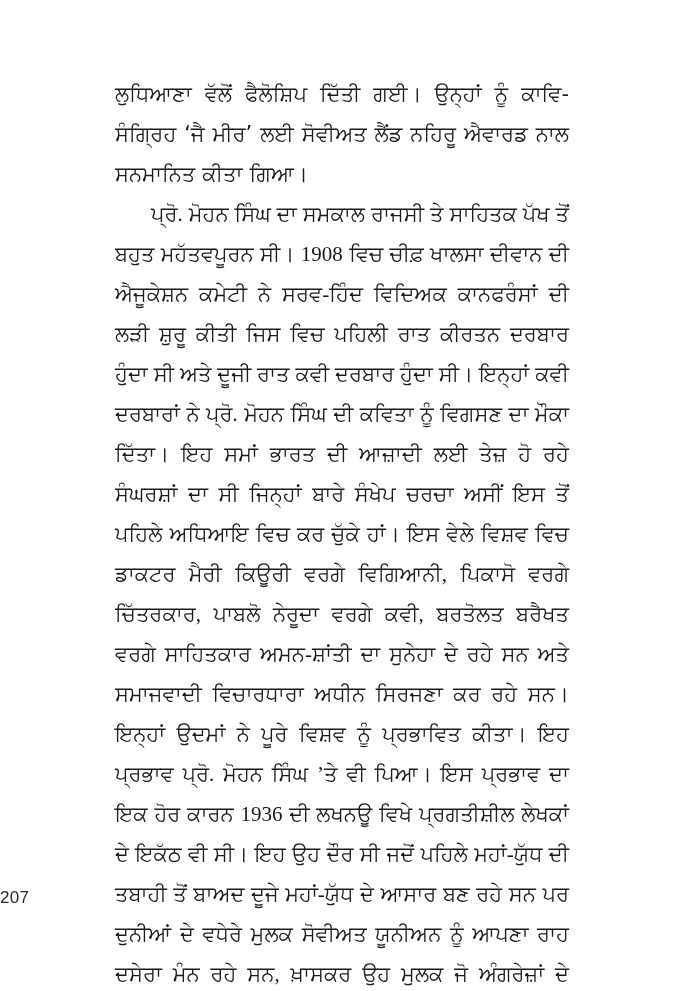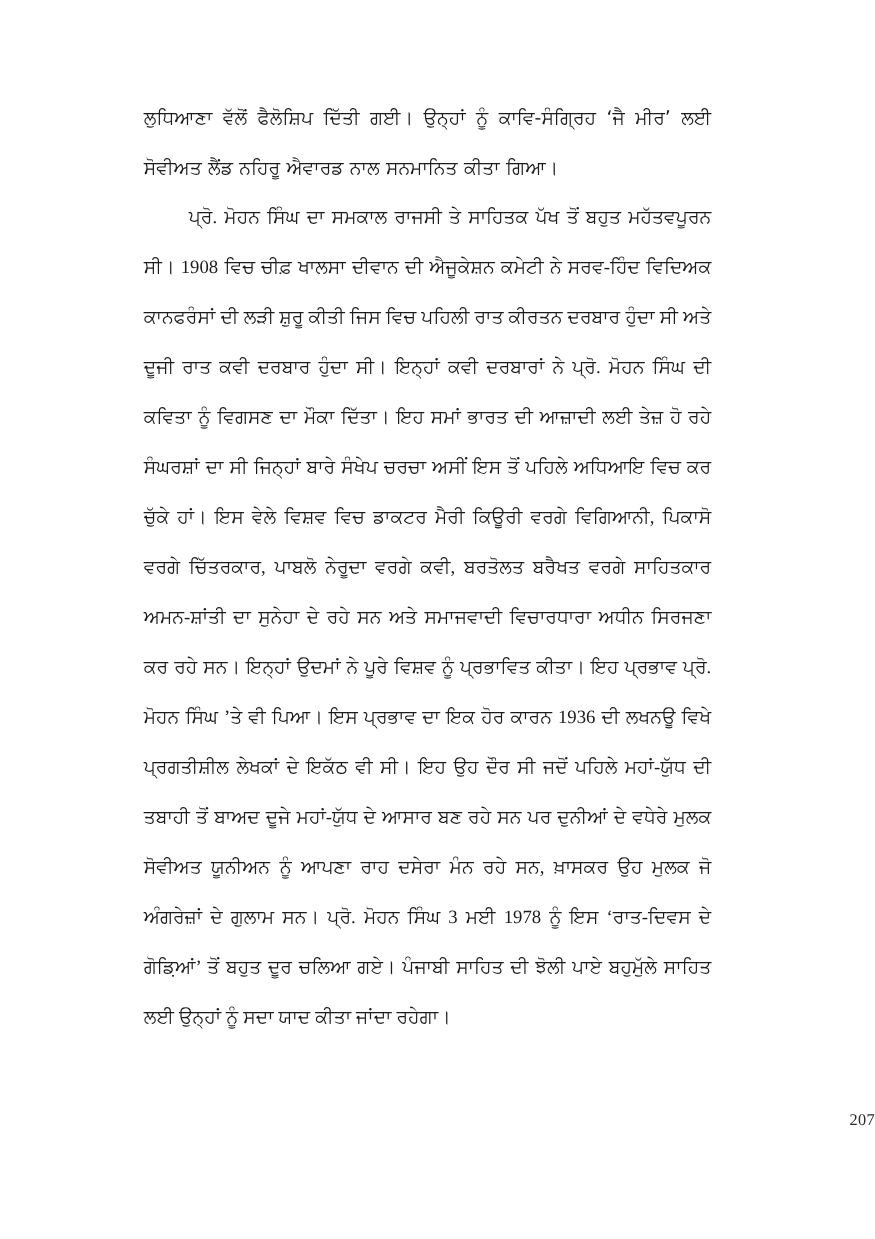--- a/index.html
+++ b/index.html
@@ -28,46 +28,46 @@
     position: absolute;
     left: 115px;
     top: 74px;
     width: 470px;
   }
 
   .para {
     margin: 0 16px 0 0;
     text-align: justify;
     text-justify: inter-word;
-    font-size: 15px;
+    font-size: 21px;
     line-height: 40px;
     color: #1b1b1b;
     font-family: "DejaVu Sans", "Liberation Sans", sans-serif;
     word-spacing: 0.02em;
   }
 
   .para + .para {
     margin-top: 0;
     font-family: Liberation Serif, serif;
   }
 
   .para-indent {
     text-indent: 36px;
   }
 
   .page-number {
     position: absolute;
     left: 0;
     right: 0;
     top: 888px;
-    text-align: right;
-    font-size: 13px;
+    text-align: left;
+    font-size: 17px;
     letter-spacing: 0.3px;
     color: #2a2a2a;
-    font-family: Liberation Serif, serif;
+    font-family: Liberation Sans, sans-serif;
   }
 </style>
 </head>
 <body>
 
 <div class="page">
 
   <div class="text-block">
 
     <p class="para">ਲੁਧਿਆਣਾ ਵੱਲੋਂ ਫੈਲੋਸ਼ਿਪ ਦਿੱਤੀ ਗਈ। ਉਨ੍ਹਾਂ ਨੂੰ ਕਾਵਿ-ਸੰਗ੍ਰਿਹ ‘ਜੈ ਮੀਰ’ ਲਈ ਸੋਵੀਅਤ ਲੈਂਡ ਨਹਿਰੂ ਐਵਾਰਡ ਨਾਲ ਸਨਮਾਨਿਤ ਕੀਤਾ ਗਿਆ।</p>

